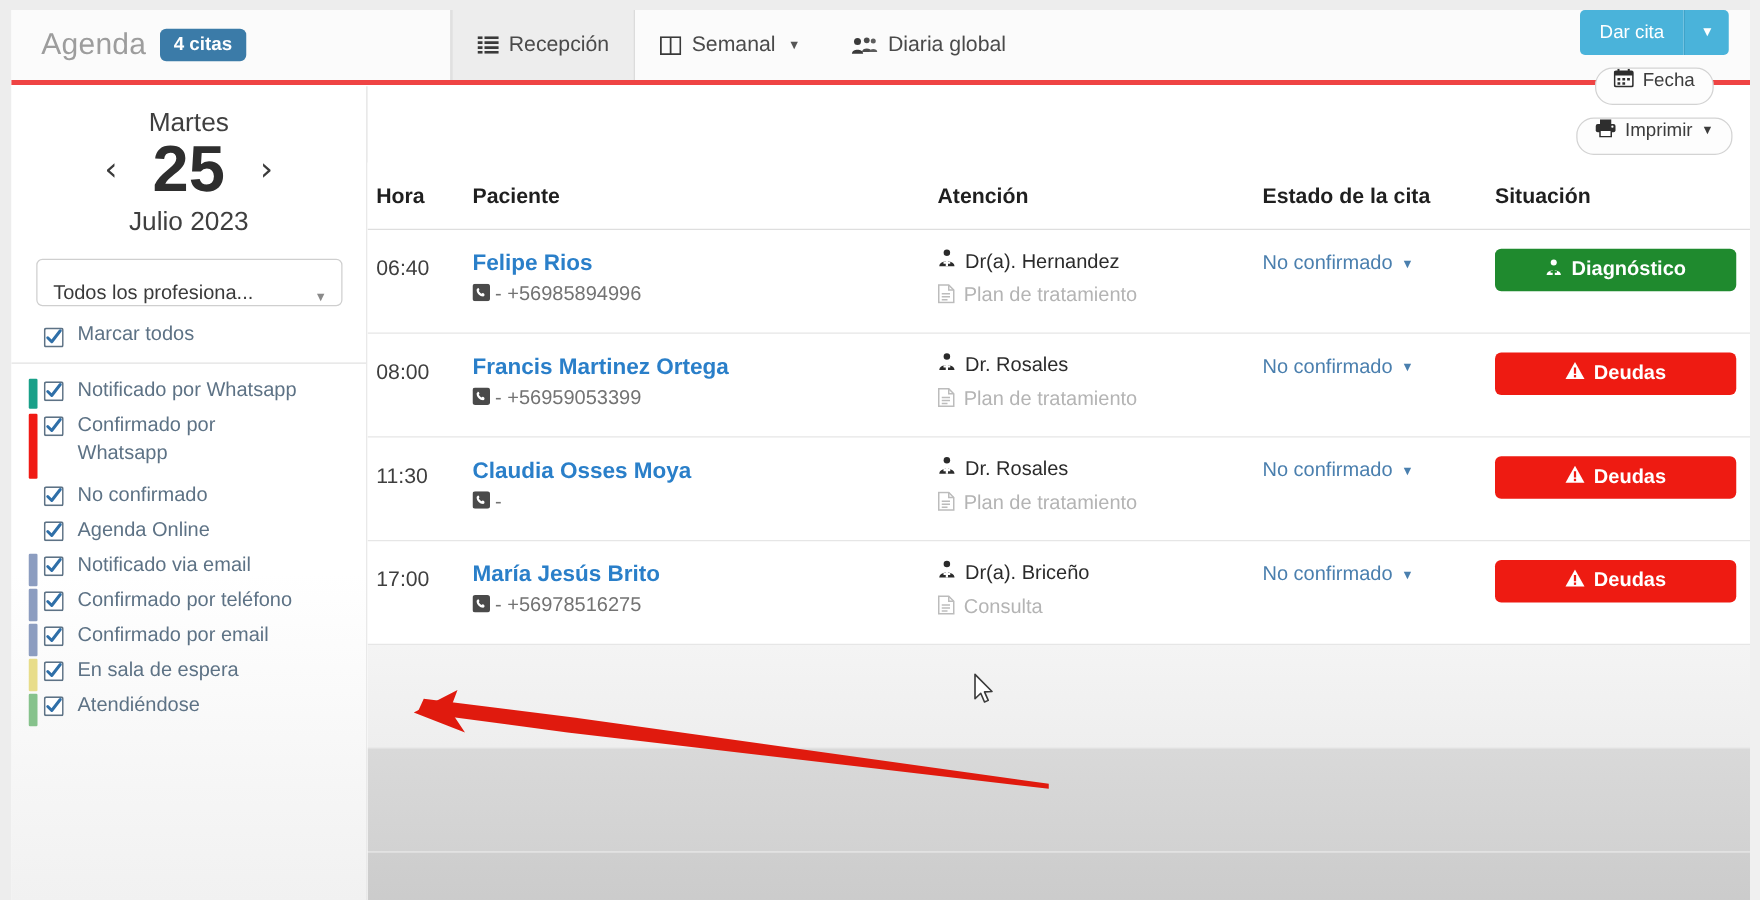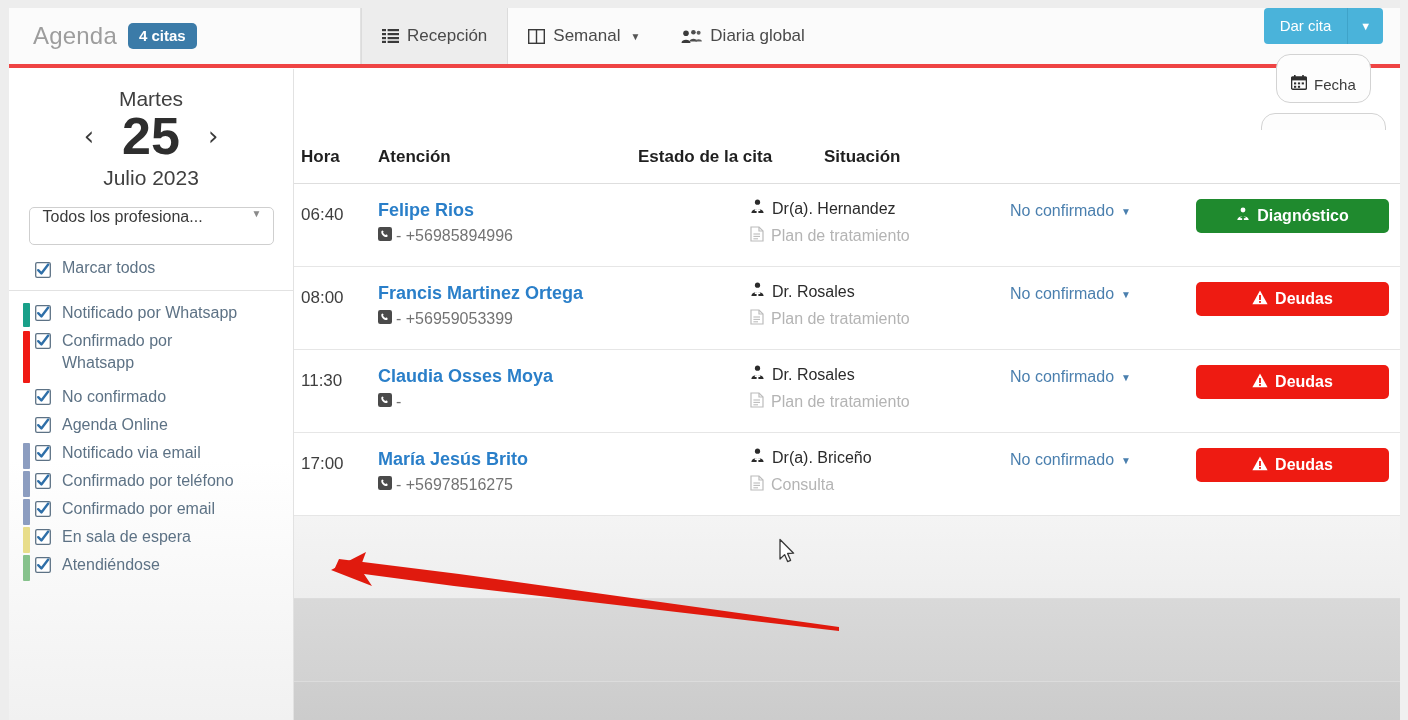--- a/index.html
+++ b/index.html
@@ -84,21 +84,21 @@
     border-radius: 0 4px 4px 0;
     padding: 9px 12px 10px;
     font-size: 11px;
     cursor: pointer;
   }
   .split { display: flex; }
   .btn-light {
     background: #fdfdfd; color: #3c3c3c;
     font-size: 15px;
     border: 1px solid #d3d3d3; border-radius: 14px;
-    padding: 20px 14px 9px;
+    padding: 0 14px 9px;
     display: flex; align-items: center; gap: 7px;
     cursor: pointer;
   }
   .btn-light .caret { font-size: 10px; }
 
   
   .sidebar {
     position: absolute; left: 9px; top: 69px;
     width: 285px; height: 651px;
     background: linear-gradient(180deg,#ffffff 0%,#ffffff 60%,#f1f1f1 100%);
@@ -118,21 +118,21 @@
     font-family: "DejaVu Sans", sans-serif; line-height: 1;
     padding: 4px 2px;
   }
   .day-num { font-size: 52px; font-weight: bold; color: #2e2e2e; line-height: 1.05; }
   .month-year { text-align: center; font-size: 21px; color: #3f3f3f; margin-top: 2px; }
 
   .prof-select {
     margin: 17px auto 0; width: 245px; height: 38px;
     border: 1px solid #cfcfcf; border-radius: 5px;
     background: #fff;
-    display: flex; align-items: flex-start; justify-content: space-between;
+    display: flex; align-items: flex-end; justify-content: space-between;
     padding: 0 11px 0 13px;
     font-size: 16px; color: #3a3a3a;
     cursor: pointer;
   }
   .prof-select .caret { color: #8a8a8a; font-size: 10px; }
 
   .markall {
     margin: 14px 0 0 0; padding: 0 0 12px 26px;
     display: flex; align-items: center; gap: 11px;
     border-bottom: 1px solid #e2e2e2;
@@ -466,20 +466,21 @@
         <span class="status-lbl">Atendiéndose</span>
       </div>
 
     </div>
   </div>
 
   <div class="main">
 
     <div class="thead">
       <div class="col-hora">Hora</div>
+      <div class="col-pac">Paciente</div>
       <div class="col-aten">Atención</div>
       <div class="col-estado">Estado de la cita</div>
       <div class="col-sit">Situación</div>
     </div>
 
     <div class="trow">
       <div class="cell-hora">06:40</div>
       <div class="cell-pac">
         <div class="pac-name">Felipe Rios</div>
         <div class="pac-phone">

